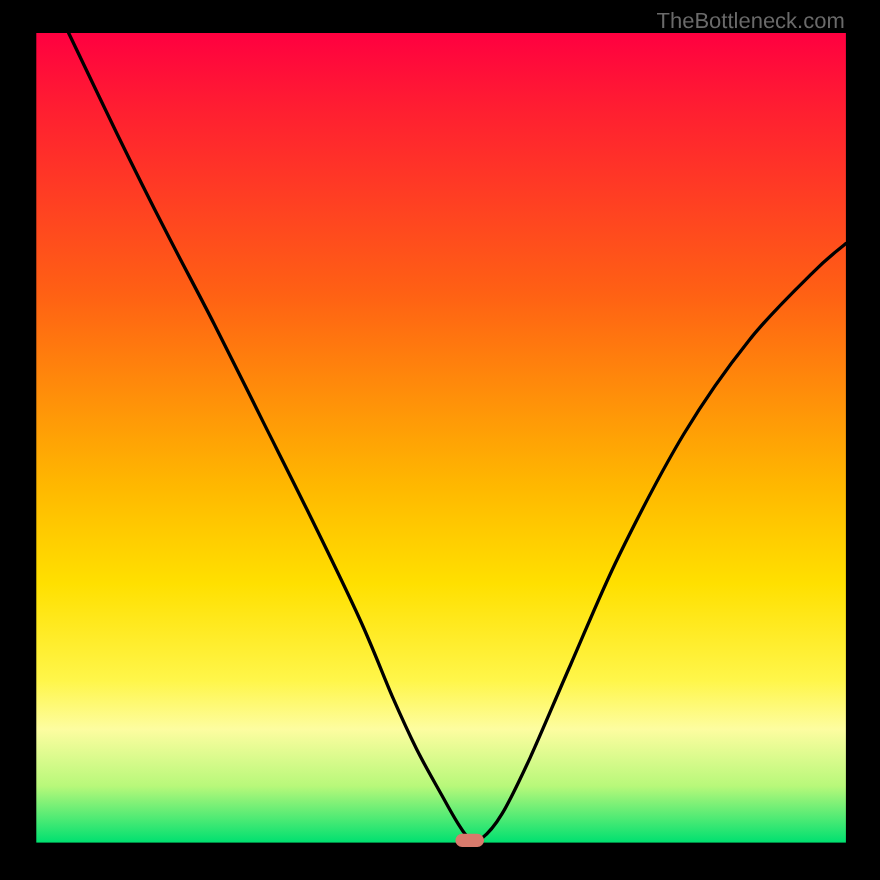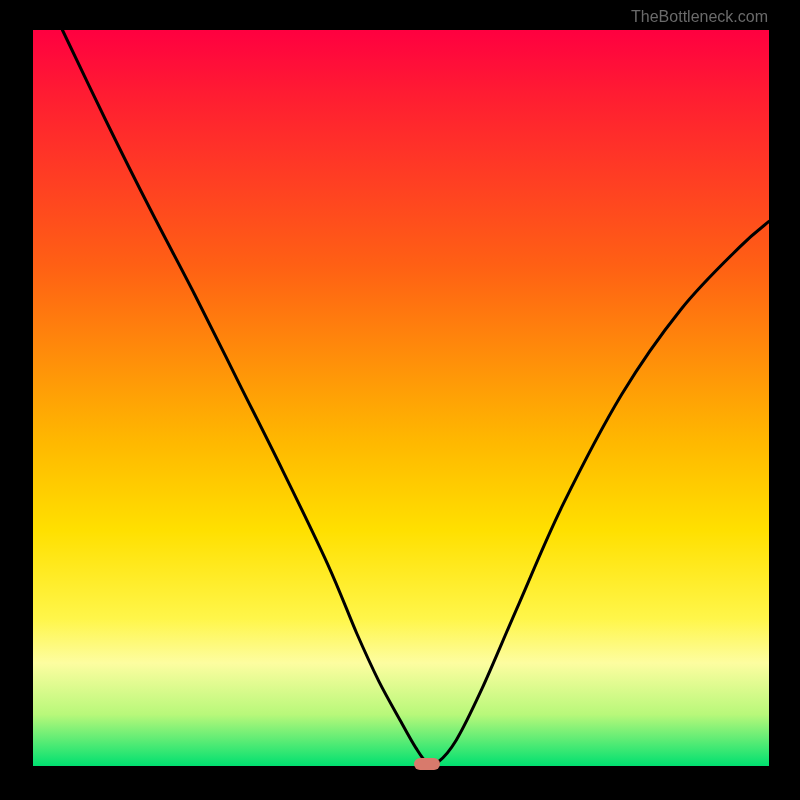--- a/index.html
+++ b/index.html
@@ -35,21 +35,21 @@
       #fdfda0 86%,
       #b8f87a 93%,
       #00e070 100%
     );
   }
   .watermark {
     position: absolute;
     top: 8px;
     right: 32px;
     color: #6a6a6a;
-    font-size: 16px;
+    font-size: 20px;
     letter-spacing: 0px;
     font-weight: 500;
     user-select: none;
   }
   svg.curve {
     position: absolute;
     left: 0;
     top: 0;
     width: 736px;
     height: 736px;

